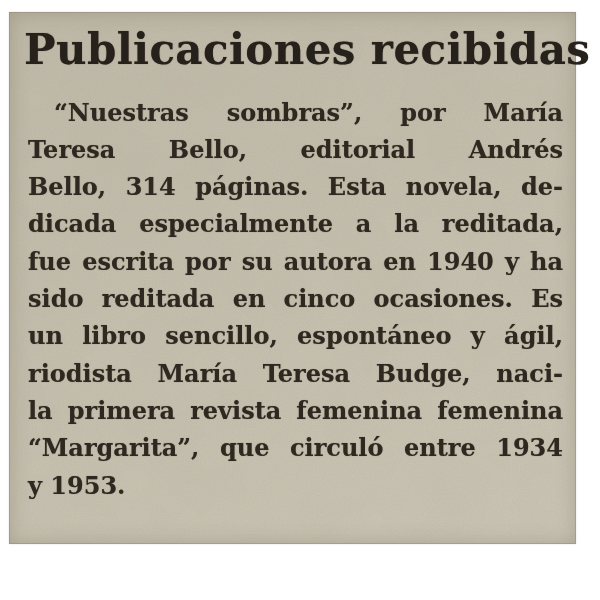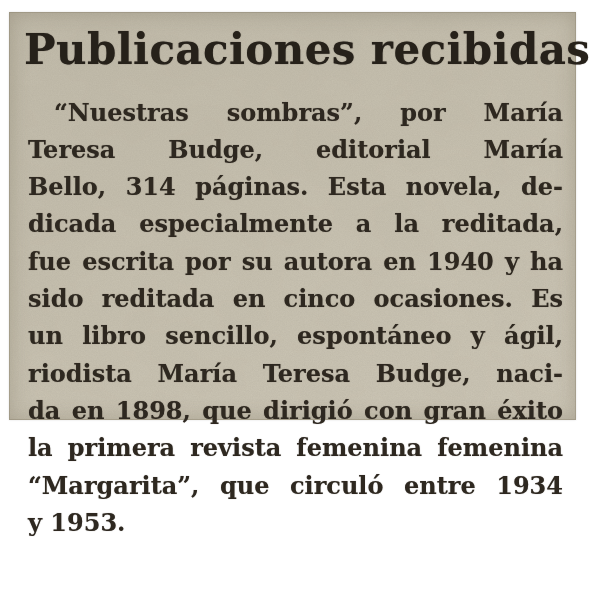--- a/index.html
+++ b/index.html
@@ -10,21 +10,21 @@
     height: 600px;
     background: #ffffff;
     overflow: hidden;
     font-family: "DejaVu Serif", serif;
   }
   .clipping {
     position: absolute;
     left: 9px;
     top: 12px;
     width: 567px;
-    height: 408px;
+    height: 532px;
     background: linear-gradient(158deg, #c2bcab 0%, #c8c2b1 45%, #cfc9b9 100%);
     box-shadow:
       inset 0 0 0 1px rgba(118, 108, 86, 0.30),
       inset 0 0 20px rgba(96, 86, 64, 0.32),
       0 0 2px rgba(0, 0, 0, 0.12);
   }
   .grain {
     position: absolute;
     inset: 0;
     width: 100%;
@@ -79,28 +79,27 @@
       </filter>
       <rect width="567" height="576" filter="url(#stains)"></rect>
       <rect width="567" height="576" filter="url(#fineGrain)"></rect>
     </svg>
 
     <div class="content">
       <h1 class="headline">Publicaciones recibidas</h1>
 
       <div class="body">
         <div class="line indent">“Nuestras sombras”, por María</div>
-        <div class="line">Teresa Budge, editorial María</div>
+        <div class="line">Teresa Bello, editorial Andrés</div>
         <div class="line">Bello, 314 páginas. Esta novela, de-</div>
         <div class="line">dicada especialmente a la reditada,</div>
         <div class="line">fue escrita por su autora en 1940 y ha</div>
         <div class="line">sido reditada en cinco ocasiones. Es</div>
         <div class="line">un libro sencillo, espontáneo y ágil,</div>
         <div class="line">riodista María Teresa Budge, naci-</div>
-        <div class="line">da en 1898, que dirigió con gran éxito</div>
         <div class="line">la primera revista femenina femenina</div>
         <div class="line">“Margarita”, que circuló entre 1934</div>
         <div class="line last">y 1953.</div>
       </div>
     </div>
 
   </div>
 </div>
 
 </body></html>

